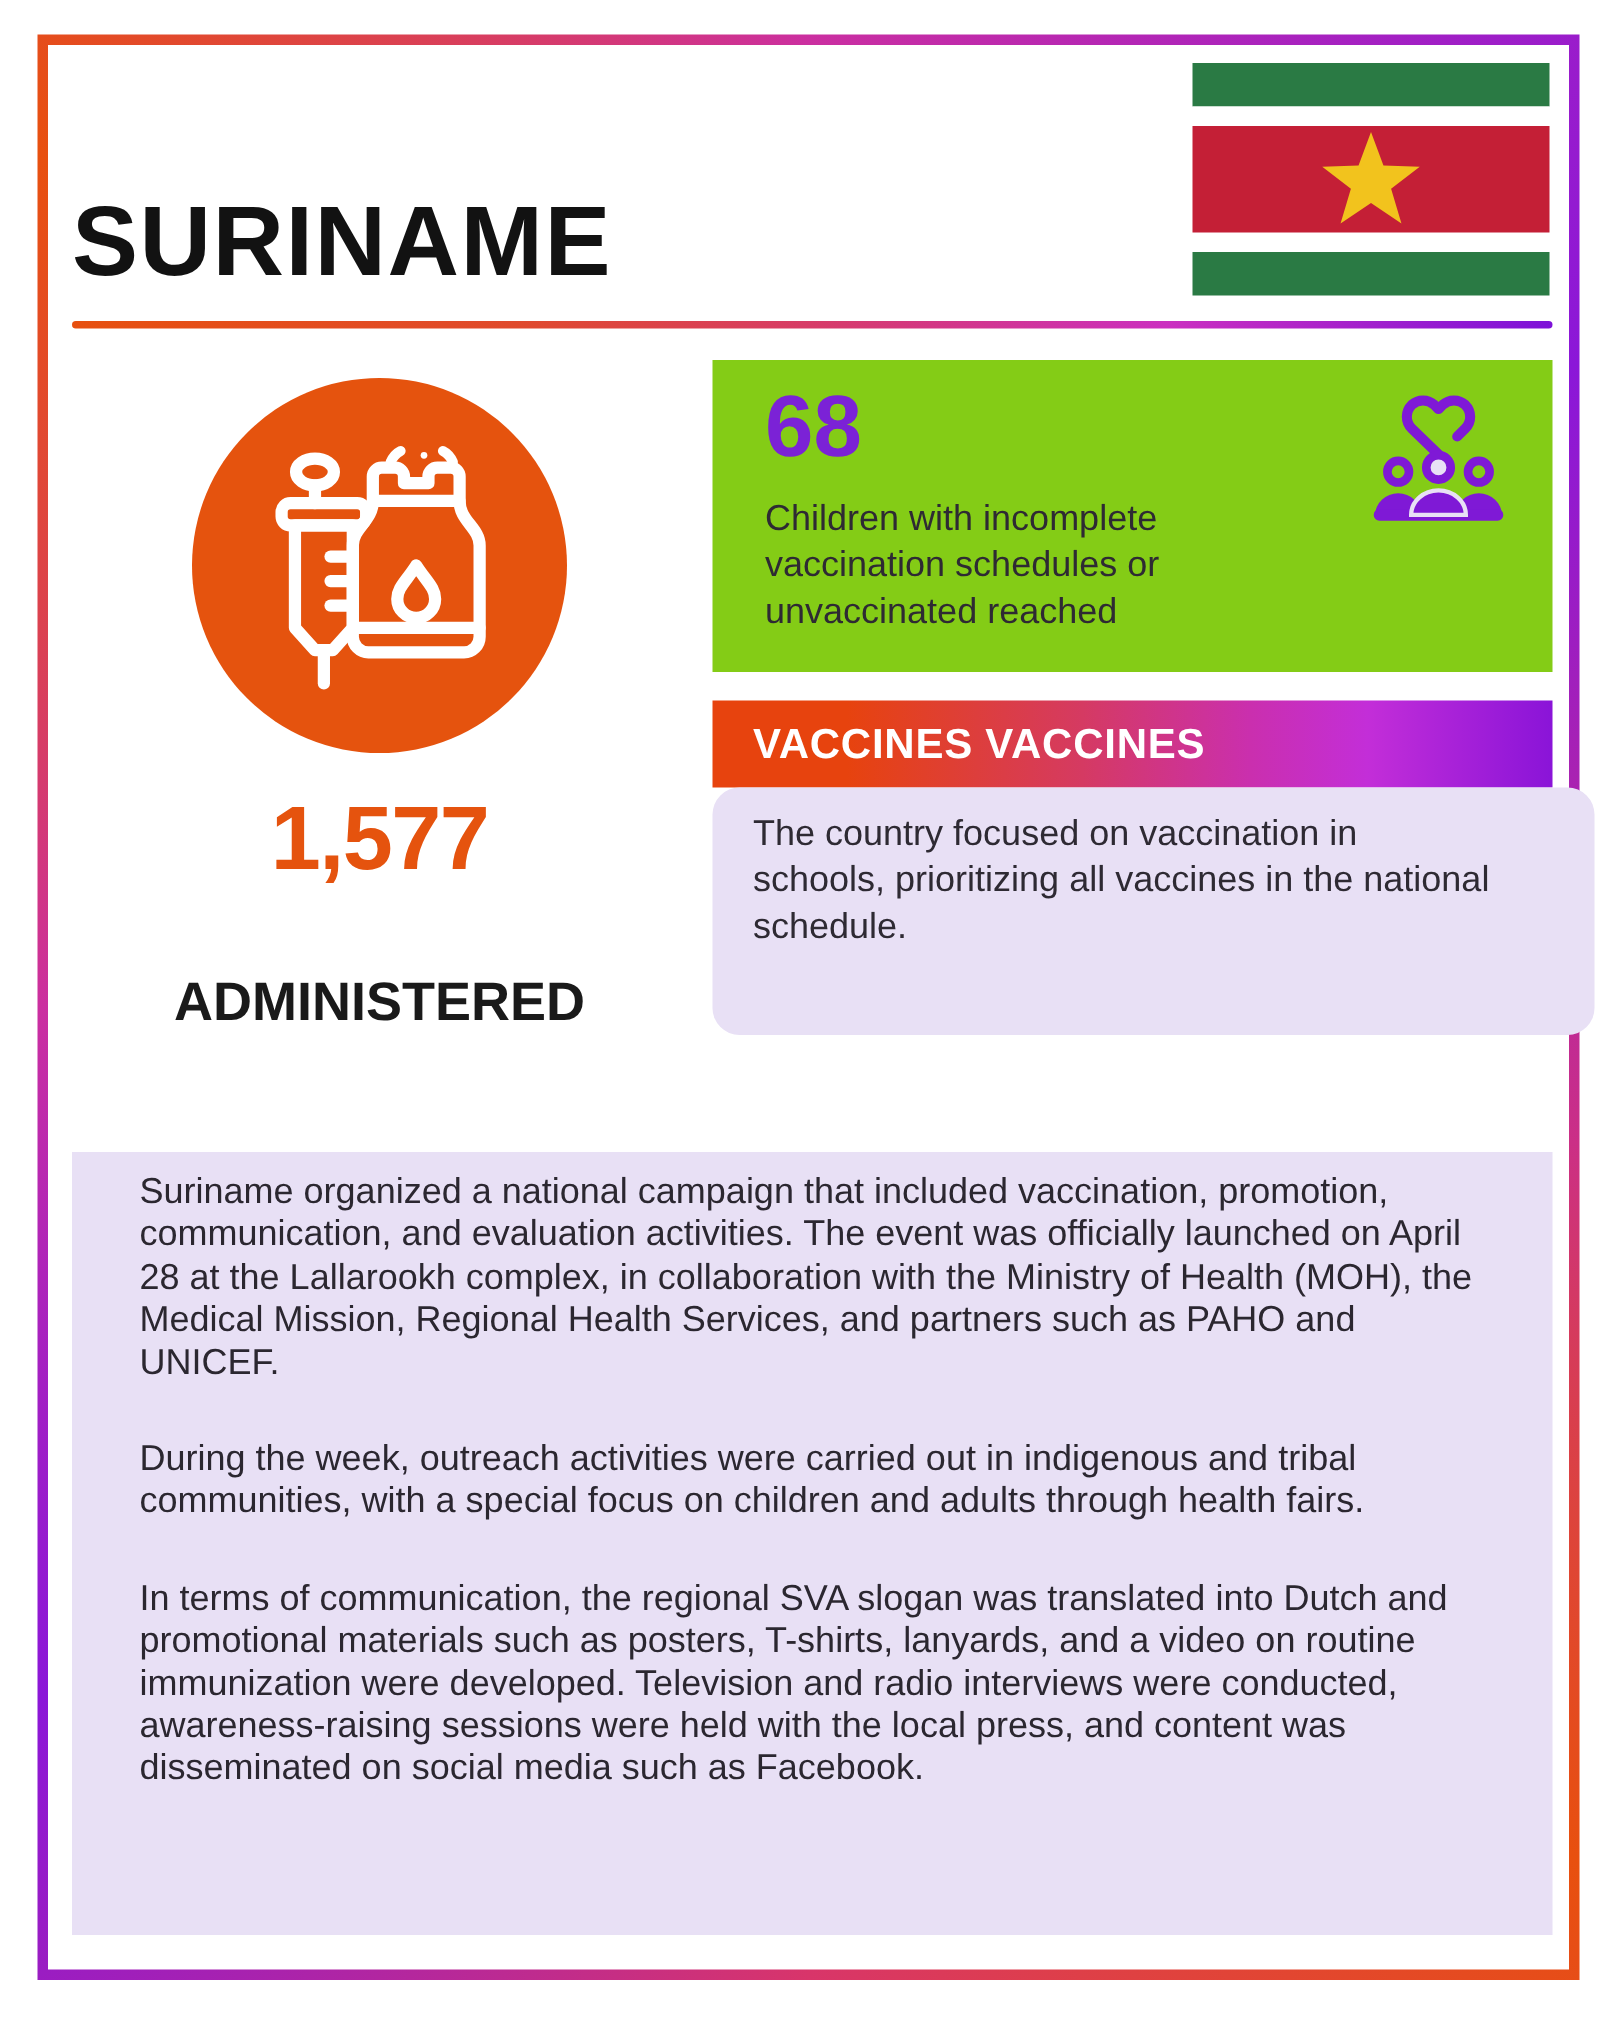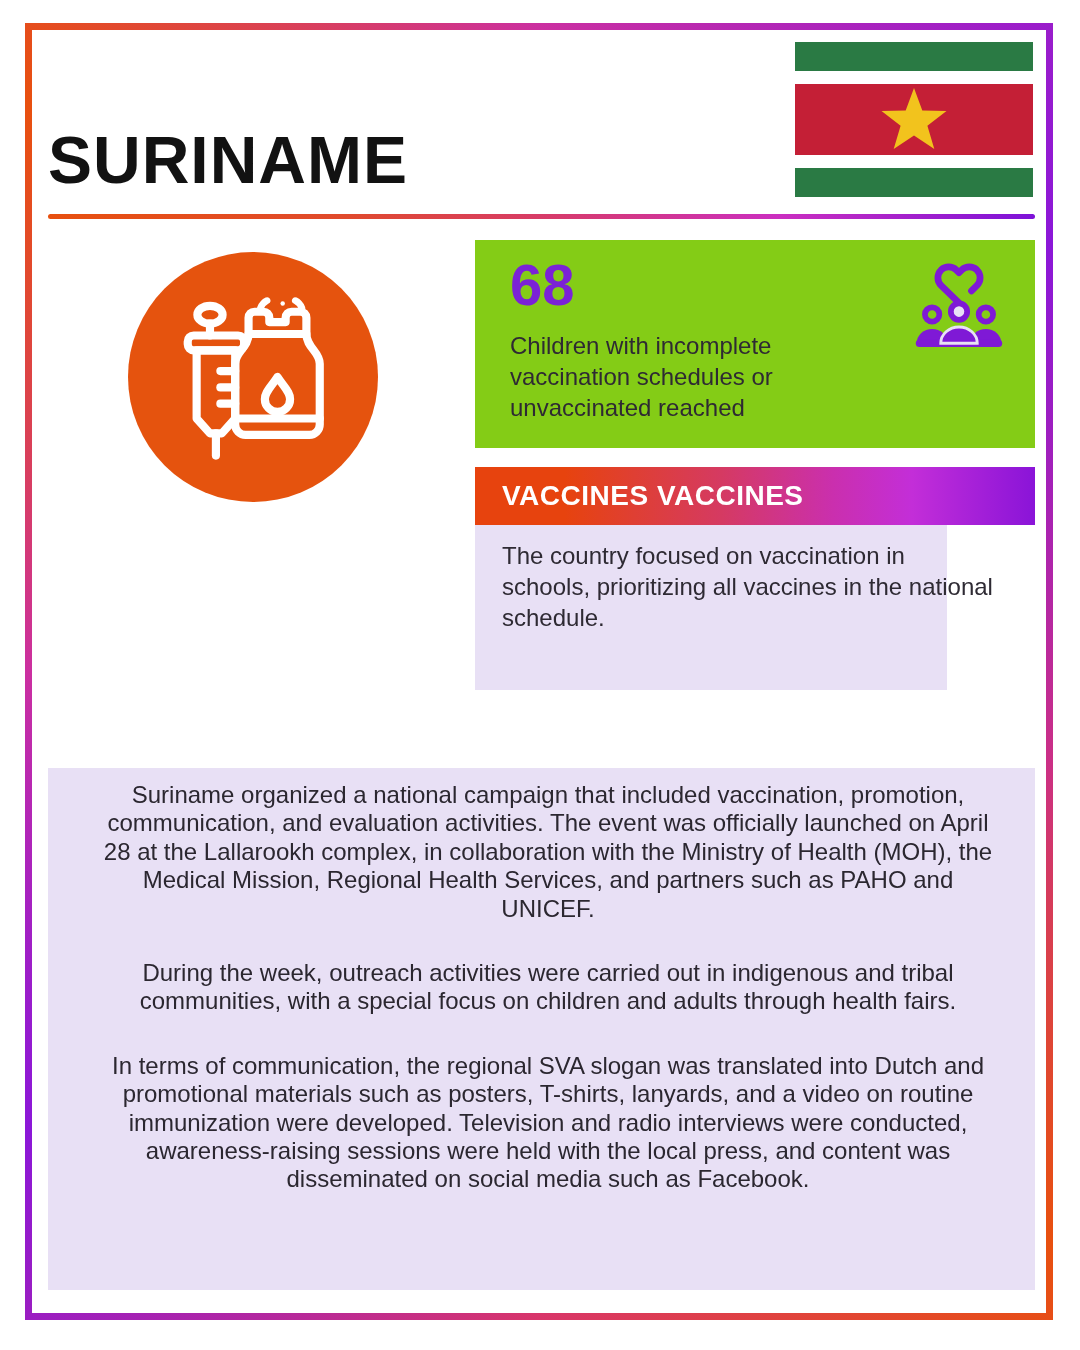--- a/index.html
+++ b/index.html
@@ -73,33 +73,34 @@
   }
   .reached-icon { position:absolute; right:28px; top:14px; width:96px; height:96px; }
 
   .gradient-bar {
     background:linear-gradient(90deg,#e7430e 0%,#e7430e 16%,#d53a62 44%,#ca2fae 64%,#c32ed8 78%,#8a14d8 100%);
     display:flex; align-items:center;
     color:#ffffff; font-weight:900; letter-spacing:.5px; font-size:28px;
   }
   .priority-bar { position:absolute; left:475px; top:467px; width:560px; height:58px; padding-left:27px; }
   .priority-box {
-    position:absolute; left:475px; top:525px; width:472px; height:165px;
+    position:absolute; left:475px; top:525px; width:588px; height:165px;
     background:#e8e0f5;
+    border-radius:18px;
   }
   .priority-body {
     position:absolute; left:27px; top:15px; width:495px;
     font-size:24px; line-height:31px; color:#2e2a33;
   }
 
   
   .highlights-bar { position:absolute; left:48px; top:710px; width:987px; height:58px; padding-left:45px; }
   .highlights-box {
     position:absolute; left:48px; top:768px; width:987px; height:522px;
-    background:#e8e0f5; padding:13px 40px 0 45px;text-align:center;
+    background:#e8e0f5; padding:13px 40px 0 45px;
   }
   .highlights-box p { font-size:24px; line-height:28.4px; color:#2b2730; margin:0 0 36px 0; width:910px; }
 </style>
 </head>
 <body>
 
 <div class="canvas">
 
   <div class="frame">
     <div class="frame-inner"></div>
@@ -134,20 +135,22 @@
 
       <circle cx="160" cy="21" r="3" fill="#ffffff" stroke="none"></circle>
       <path d="M130 27 q3 -7 9 -10" stroke-width="9"></path>
       <path d="M186 27 q-3 -7 -9 -10" stroke-width="9"></path>
       <path d="M114 62 V40 a8 8 0 0 1 8 -8 h12 a8 8 0 0 1 8 8 v6 h22 v-6 a8 8 0 0 1 8 -8 h12 a8 8 0 0 1 8 8 v22"></path>
       <path d="M114 62 c0 18 -18 24 -18 40 v82 a14 14 0 0 0 14 14 h86 a14 14 0 0 0 14 -14 v-82 c0 -16 -18 -22 -18 -40 z"></path>
       <path d="M153 120 c-9 14 -17 20 -17 30 a17 17 0 0 0 34 0 c0 -10 -8 -16 -17 -30 z"></path>
       <path d="M96 176 h114"></path>
     </svg>
   </div>
+  <div class="doses-value">1,577</div>
+  <div class="doses-label2">ADMINISTERED</div>
 
   <div class="reached-box">
     <div class="reached-value">68</div>
     <div class="reached-desc">Children with incomplete vaccination schedules or unvaccinated reached</div>
     <svg class="reached-icon" viewBox="0 0 100 100">
       <g stroke="#7f19d6" stroke-width="7" fill="none" stroke-linecap="round" stroke-linejoin="round">
         <path d="M50 51 L31.5 33 A11.5 11.5 0 0 1 31.5 16.5 A11.5 11.5 0 0 1 47 16.5 L50 19.5 L53 16.5 A11.5 11.5 0 0 1 68.5 16.5 A11.5 11.5 0 0 1 68.5 33 L63 38.5"></path>
       </g>
       <g stroke="#7f19d6" stroke-width="6" fill="none">
         <circle cx="22" cy="63" r="7.5"></circle>

